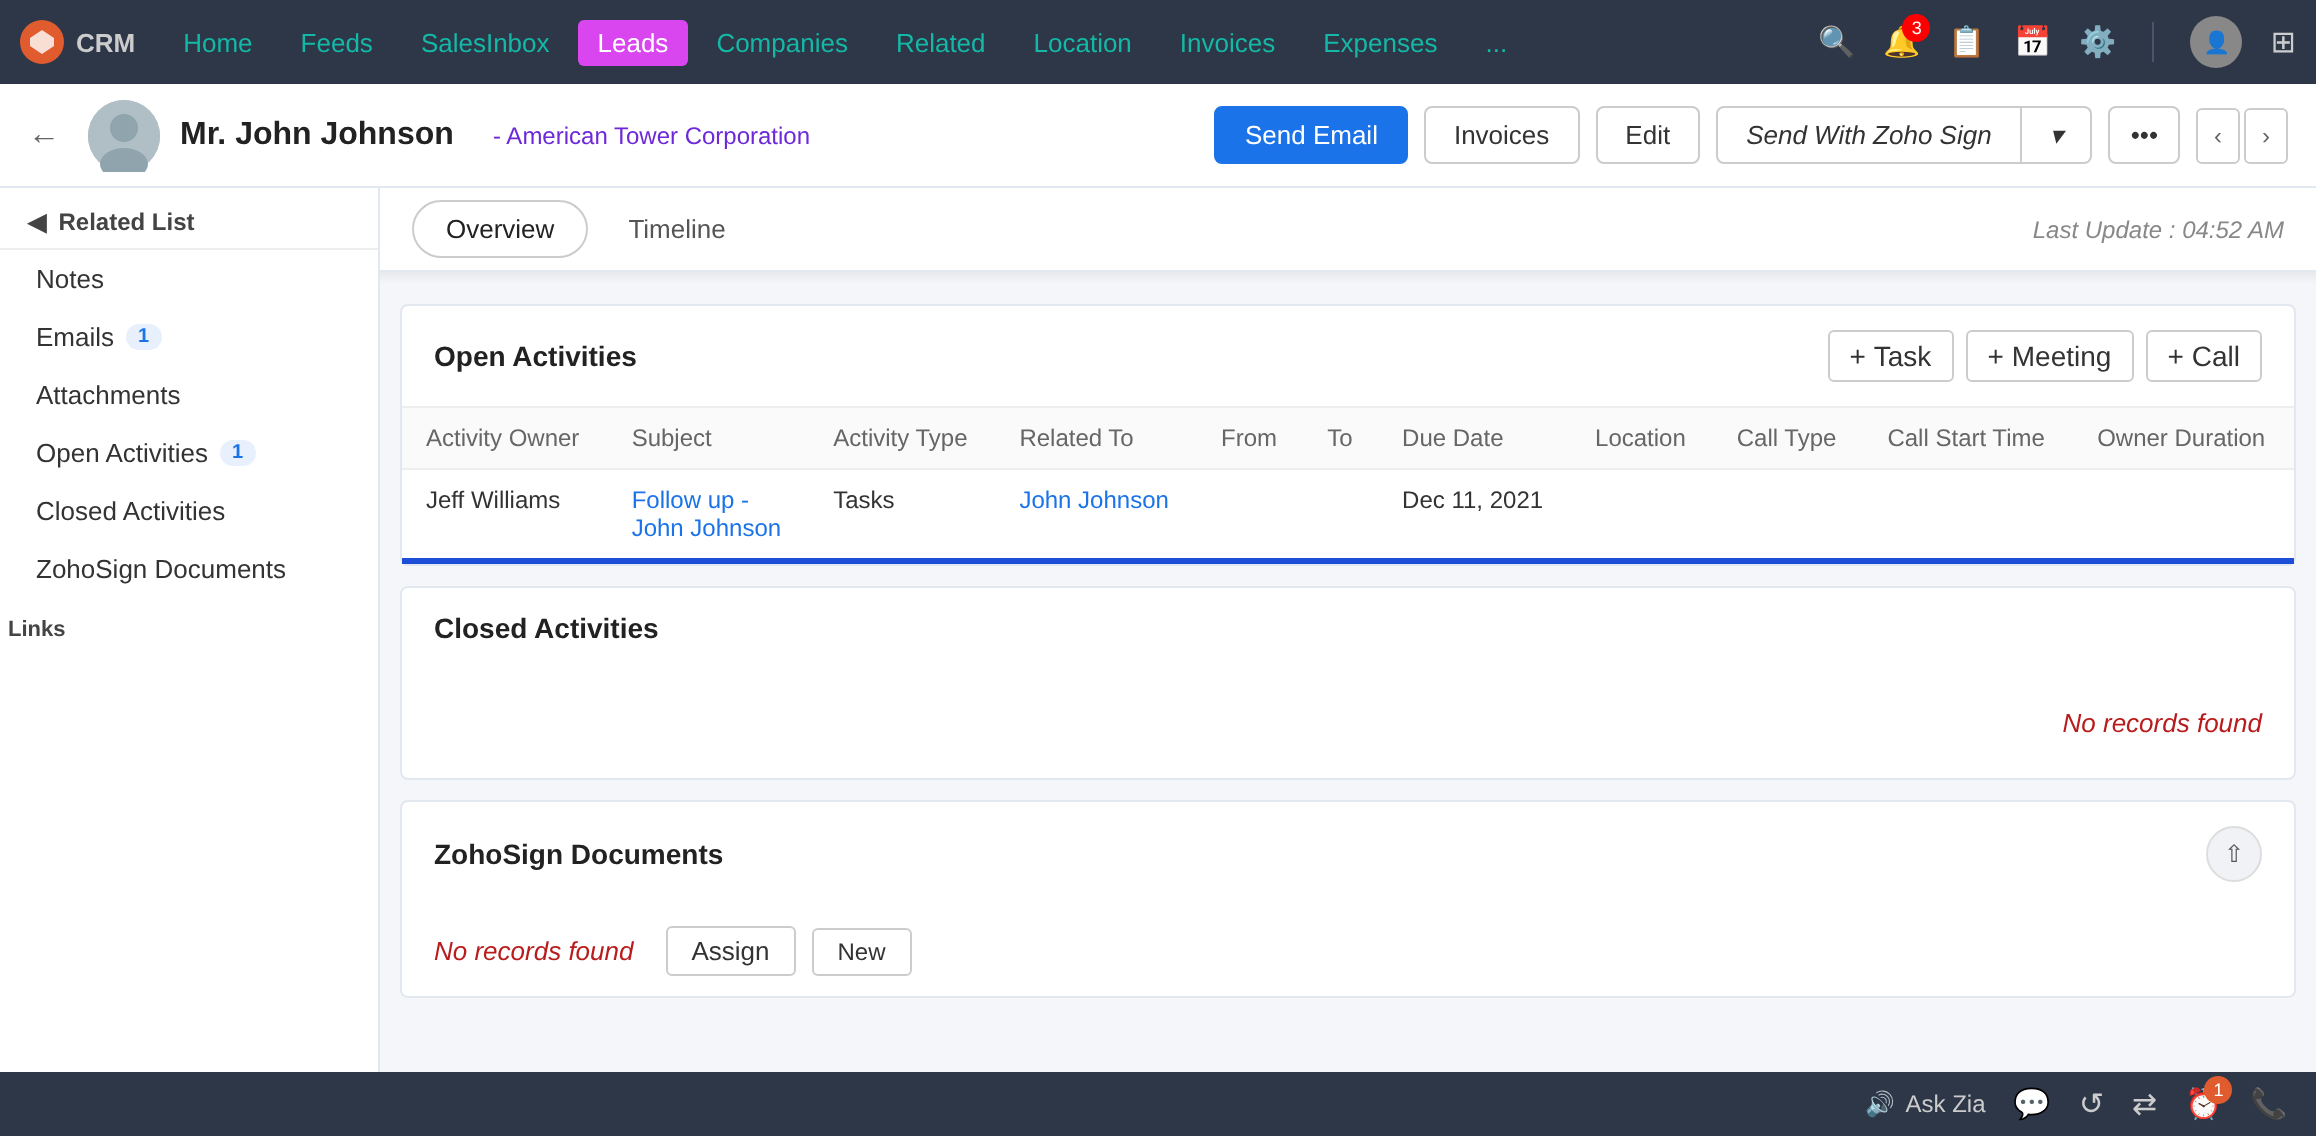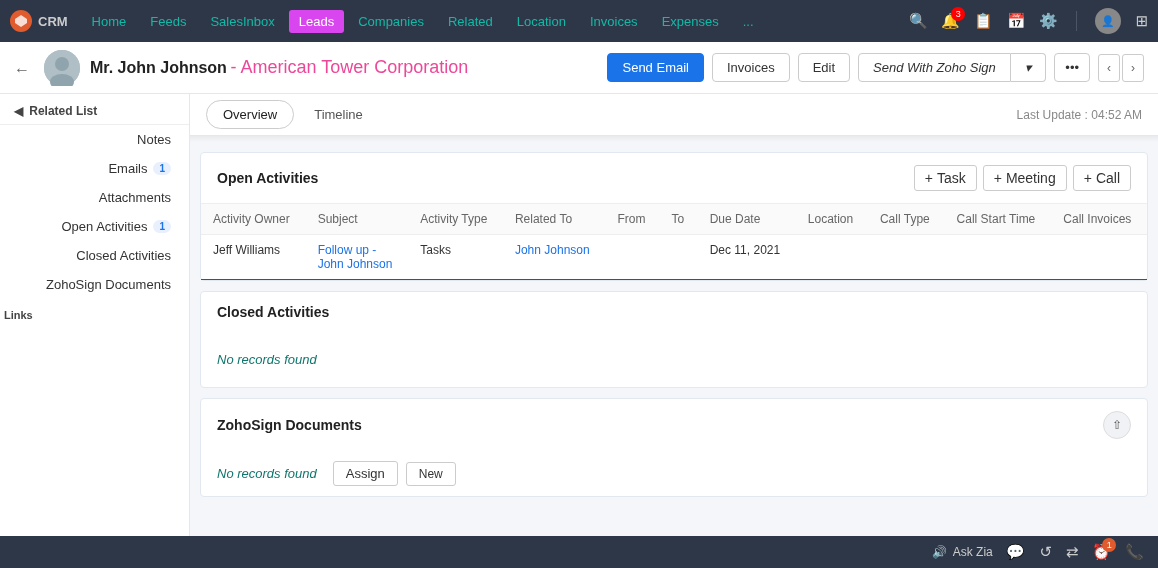--- a/index.html
+++ b/index.html
@@ -67,21 +67,21 @@
       color: #666; font-size: 16px; cursor: pointer; margin-right: 4px;
     }
     .subheader-avatar {
       width: 36px; height: 36px; border-radius: 50%; background: #b0bec5;
       display: flex; align-items: center; justify-content: center; color: white; font-size: 14px;
     }
     .subheader-title {
       font-size: 16px; font-weight: 600; color: #222; margin-top: 11px;
     }
     .subheader-sub {
-      color: #ec4899; font-size: 18px; margin-left: 0;
+      color: #6d28d9; font-size: 12px; margin-left: 16px;
     }
     .subheader-actions {
       margin-left: auto;
       display: flex; align-items: center; gap: 8px;
     }
     .btn {
       padding: 6px 14px; border-radius: 4px; font-size: 13px; cursor: pointer; border: 1px solid;
     }
     .btn-primary {
       background: #1a73e8; color: white; border-color: #1a73e8;
@@ -126,21 +126,21 @@
     .sidebar-section-title {
       display: flex; align-items: center; gap: 6px;
       padding: 10px 14px 6px;
       font-size: 12px; font-weight: 600; color: #444;
       border-bottom: 1px solid #eee;
       cursor: pointer;
     }
     .sidebar-item {
       padding: 7px 18px;
       font-size: 13px; color: #333; cursor: pointer;
-      display: flex; align-items: center; gap: 6px; justify-content: flex-end;
+      display: flex; align-items: center; gap: 6px;
     }
     .sidebar-badge {
       background: #e8f0fe; color: #1a73e8; font-size: 10px;
       border-radius: 10px; padding: 1px 6px; font-weight: 600;
     }
     .sidebar-links-title {
       padding: 10px 4px 6px;
       font-size: 11px; font-weight: 600; color: #444;
     }
 
@@ -163,21 +163,21 @@
     }
     .tabs-left { display: flex; gap: 4px; align-items: center; }
     .tab {
       padding: 6px 16px; border-radius: 20px; font-size: 13px; cursor: pointer; color: #555;
     }
     .tab.active {
       background: white; border: 1px solid #ccc; color: #222; font-weight: 500;
       border-radius: 20px;
     }
     .tabs-right {
-      font-size: 12px; color: #888;
+      font-size: 12px; color: #888; font-style: italic;
     }
 
     
     .section {
       background: white; margin: 10px 10px; border-radius: 4px;
       border: 1px solid #e2e8f0;
     }
     .section-header {
       display: flex; align-items: center; justify-content: space-between;
       padding: 12px 16px;
@@ -197,26 +197,26 @@
 
     
     .activity-table {
       width: 100%; border-collapse: collapse; font-size: 12px;
     }
     .activity-table th {
       padding: 8px 12px; text-align: left; color: #666; font-weight: 500;
       border-bottom: 1px solid #eee; background: #fafafa; white-space: nowrap;
     }
     .activity-table td {
-      padding: 8px 12px; color: #333; border-bottom: 1px solid #1d4ed8; vertical-align: top;
+      padding: 8px 12px; color: #333; border-bottom: 3px solid #1d4ed8; vertical-align: top;
     }
     .activity-table a { color: #1a73e8; text-decoration: none; }
 
     .no-records {
-      padding: 20px 16px; font-style: italic; color: #0f766e; font-size: 13px;
+      padding: 20px 16px; font-style: italic; color: #b91c1c; font-size: 13px; text-align: right;
     }
 
     
     .closed-header {
       display: flex; align-items: center; justify-content: space-between;
       padding: 12px 16px;
     }
 
     
     .zohosign-header {
@@ -406,21 +406,21 @@
               <th>Activity Owner</th>
               <th>Subject</th>
               <th>Activity Type</th>
               <th>Related To</th>
               <th>From</th>
               <th>To</th>
               <th>Due Date</th>
               <th>Location</th>
               <th>Call Type</th>
               <th>Call Start Time</th>
-              <th>Call Invoices</th>
+              <th>Owner Duration</th>
             </tr>
           </thead>
           <tbody>
             <tr>
               <td>Jeff Williams</td>
               <td>
                 <a>Follow up -<br>John Johnson</a>
               </td>
               <td>Tasks</td>
               <td>

